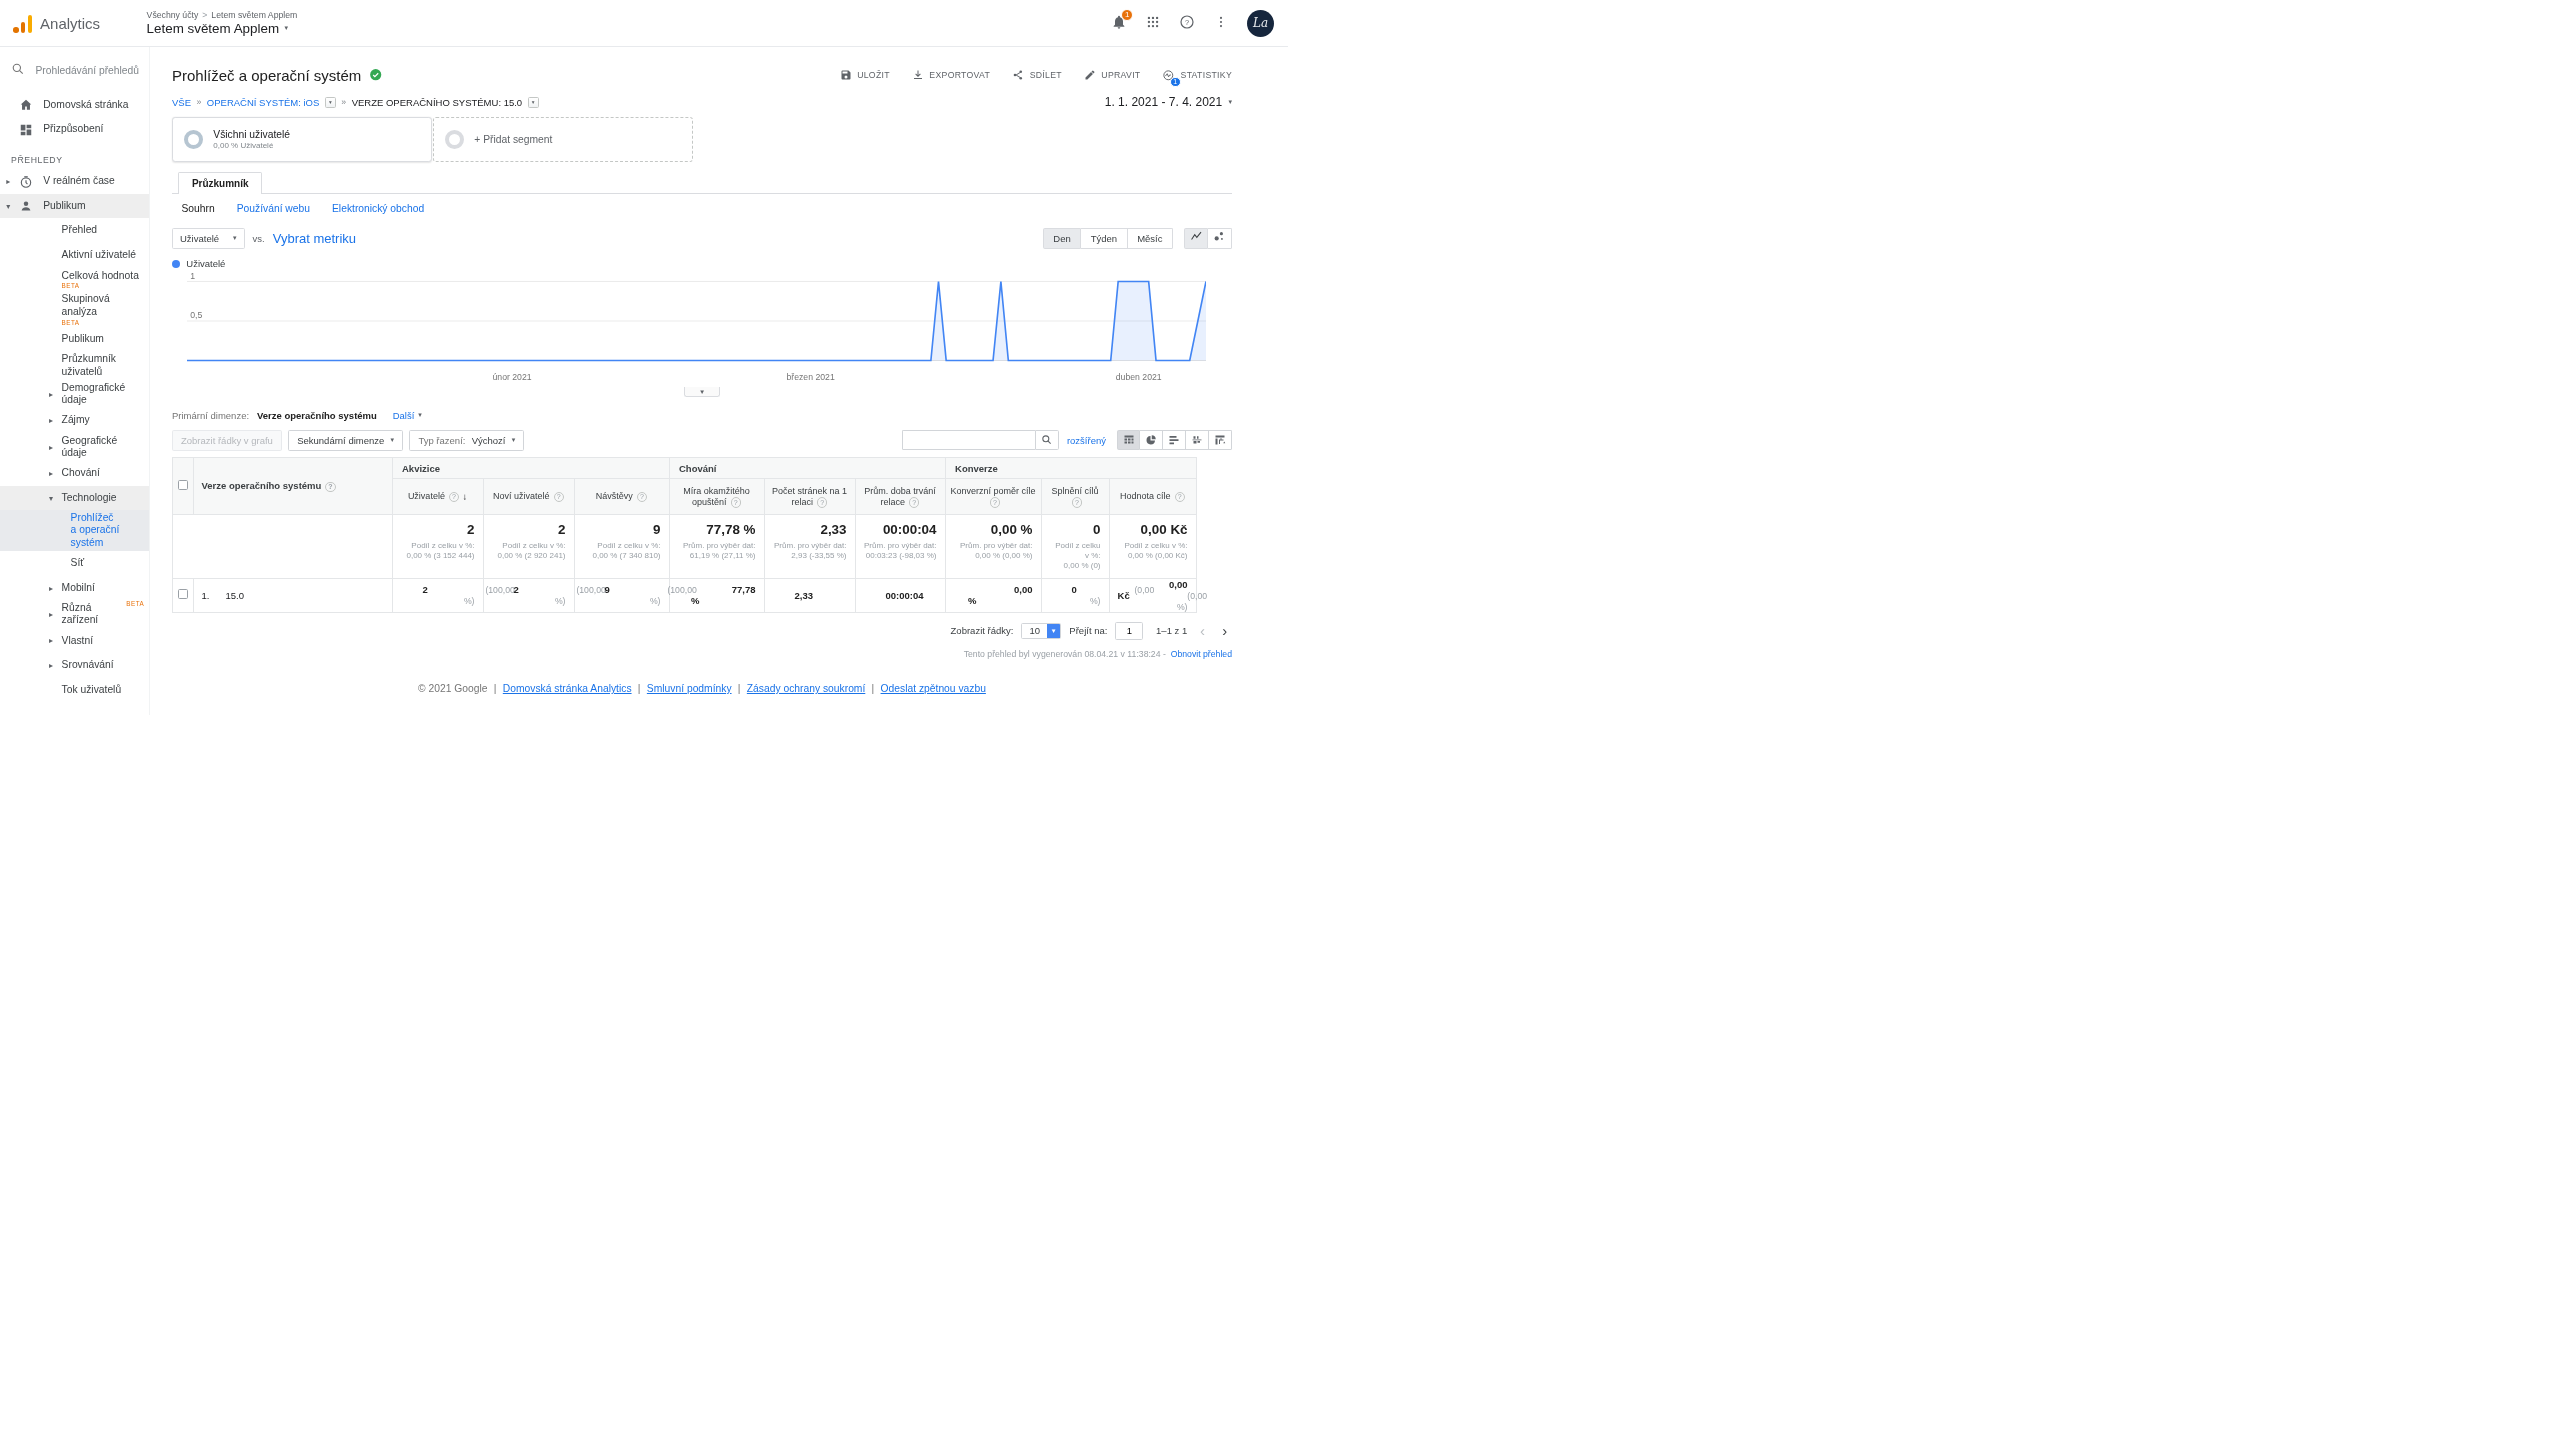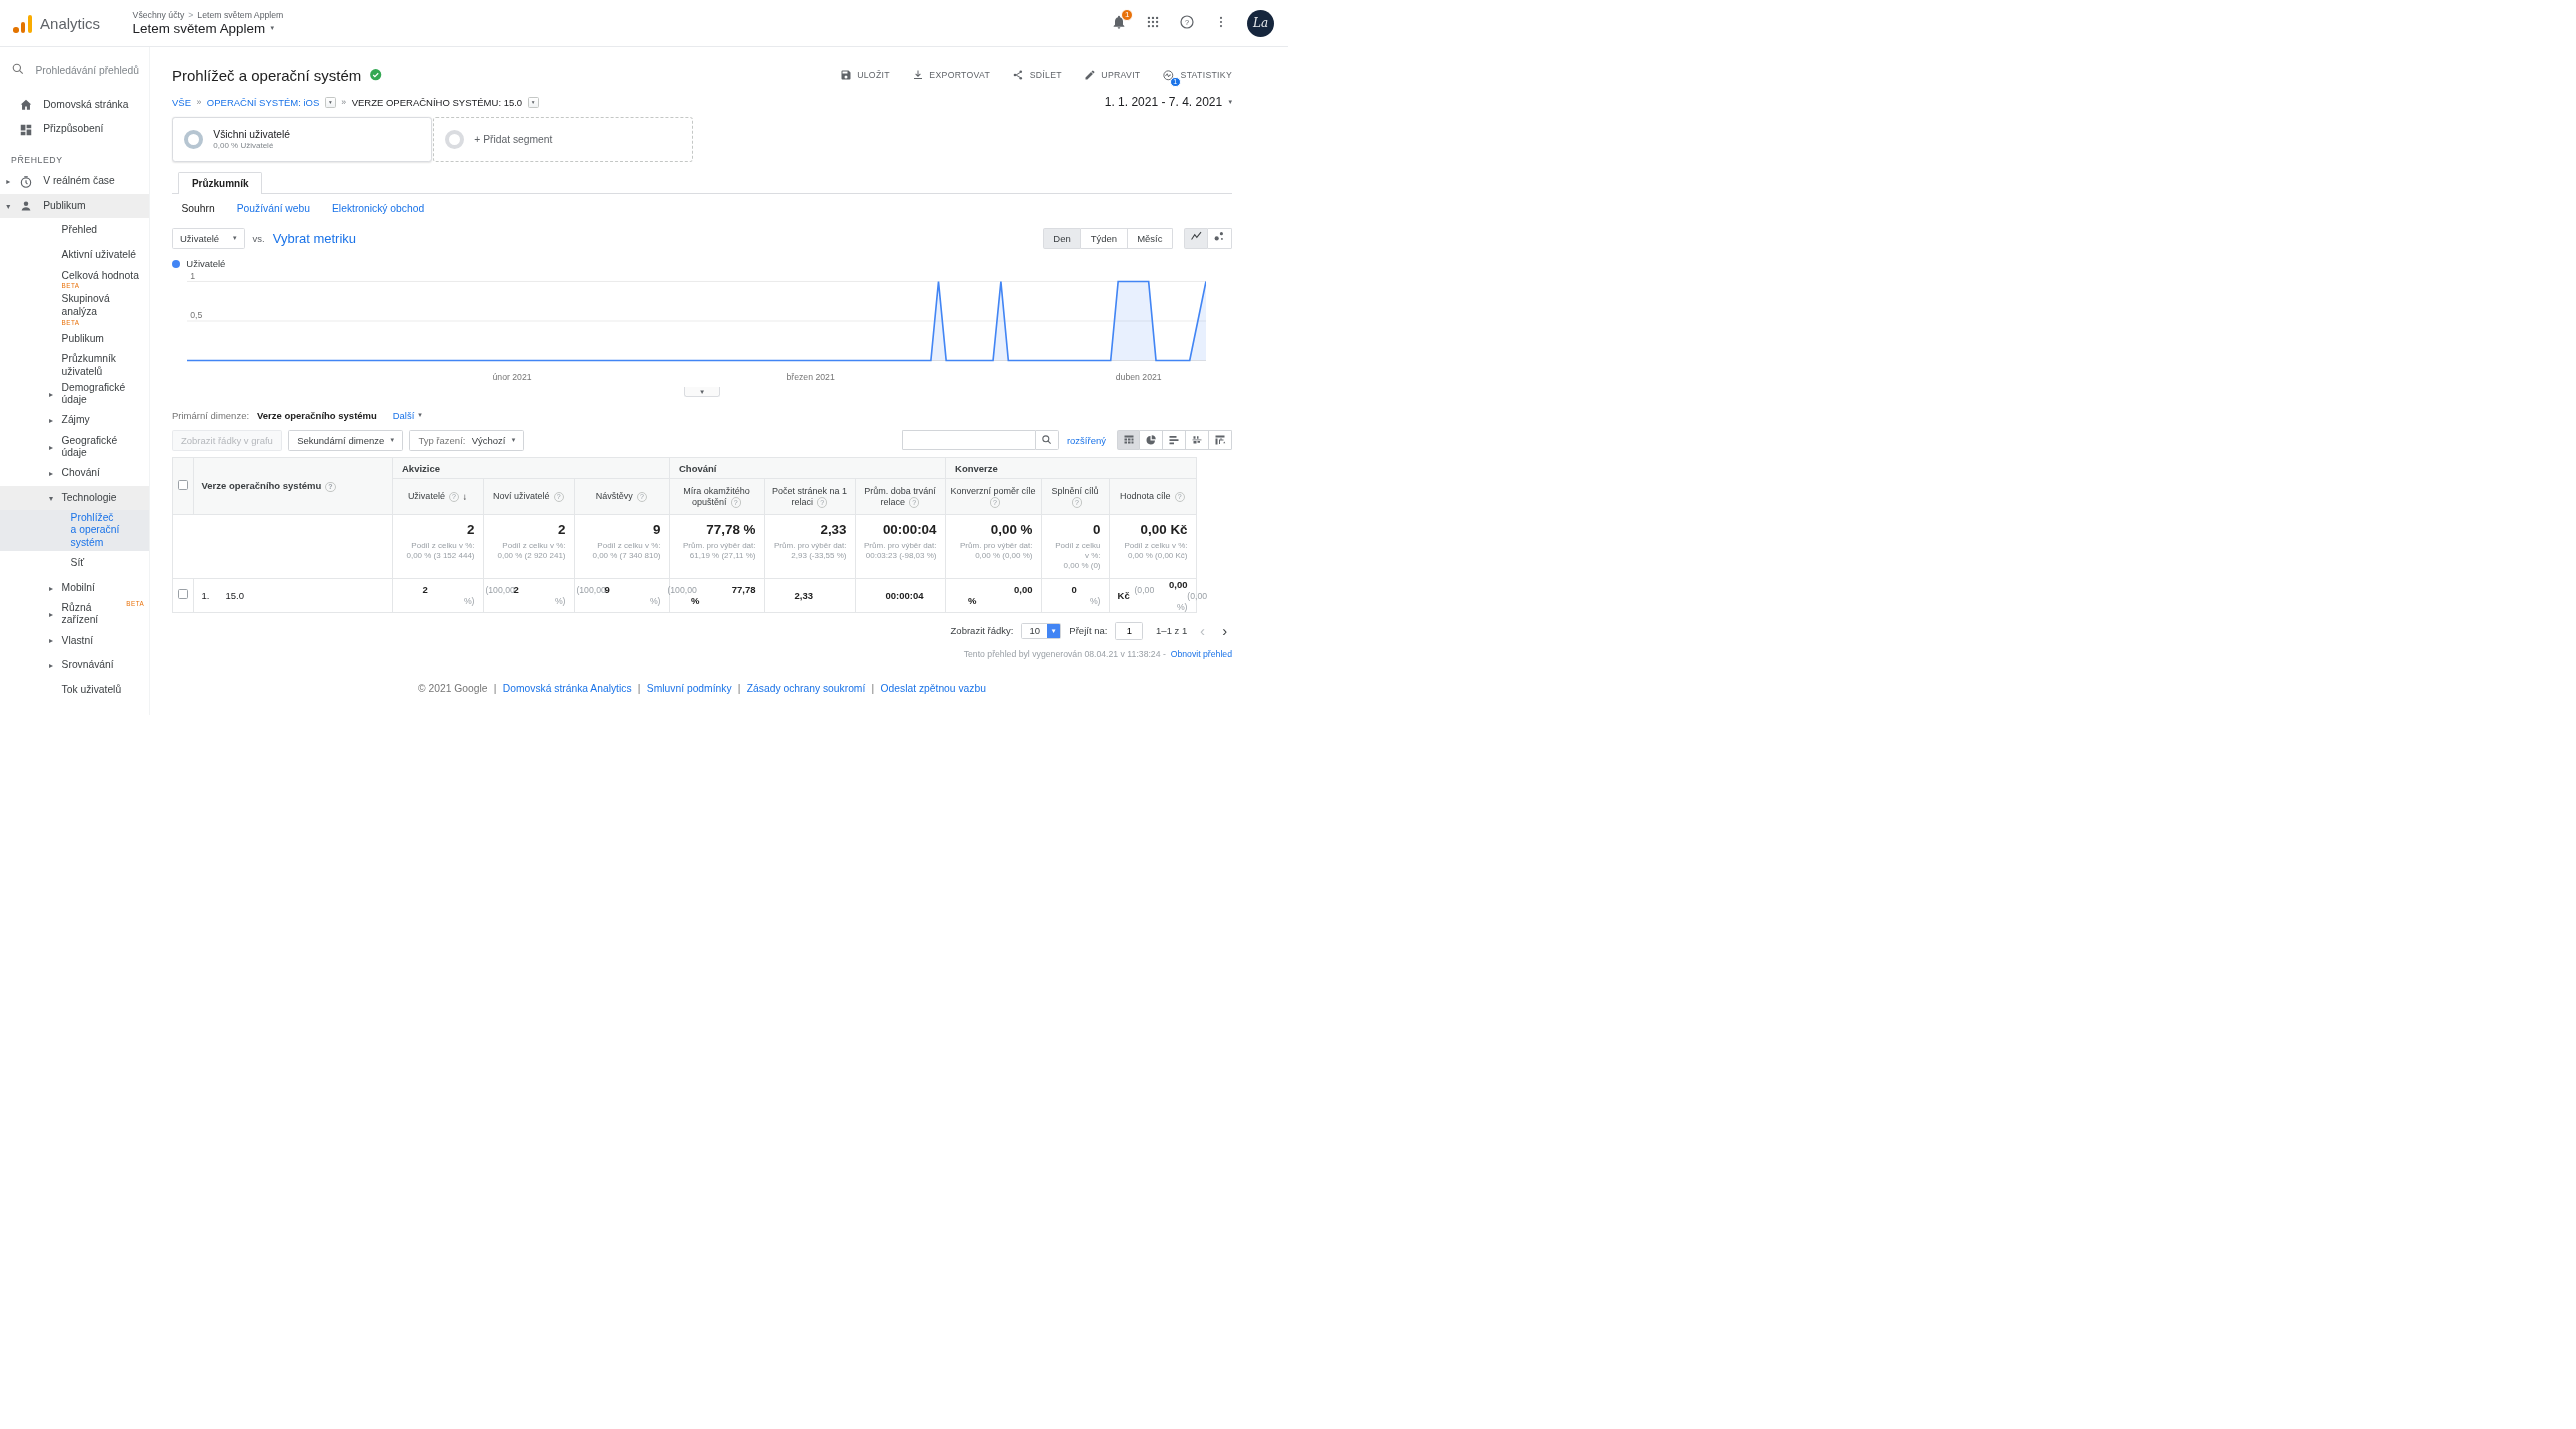--- a/index.html
+++ b/index.html
@@ -6,21 +6,21 @@
 body{font-family:"Liberation Sans","DejaVu Sans",sans-serif;color:#202124;background:#fff}
 .app{width:1288px;height:715px;overflow:hidden;display:flex;flex-direction:column;background:#fff}
 .app-header{height:47px;flex:none;display:flex;align-items:center;padding:0 14px 0 12.6px;border-bottom:0.8px solid #e8eaed}
 .logo{display:flex;align-items:center;gap:7px;width:115px;cursor:pointer}
 .logo-mark{position:relative;width:20.5px;height:19px;display:block}
 .logo-mark i{position:absolute;display:block}
 .logo-mark .b1{left:0.8px;bottom:0;width:5.5px;height:5.5px;background:#e37400;border-radius:50%}
 .logo-mark .b2{left:8px;bottom:0;width:4.7px;height:10.3px;background:#e37400;border-radius:2.4px}
 .logo-mark .b3{left:15px;bottom:0;width:4.7px;height:17.4px;background:#f9ab00;border-radius:2.4px}
 .product{font-size:15px;color:#5f6368}
-.account{margin-left:5px}
+.account{margin-left:19px}
 .crumbs{font-size:8.7px;color:#5f6368;display:flex;gap:4px;align-items:center}
 .crumbs .sep{color:#9aa0a6}
 .acct-row{display:flex;align-items:center;gap:5.5px;margin-top:0.8px}
 .acct-title{font-size:13.4px;color:#202124;cursor:pointer}
 .caret{font-size:7px;color:#5f6368}
 .hactions{margin-left:auto;display:flex;align-items:center;gap:19px}
 .hicon{position:relative;display:flex;align-items:center;cursor:pointer}
 .nbadge{position:absolute;top:-4.7px;right:-6.3px;width:12px;height:12px;border-radius:50%;background:#e8710a;color:#fff;font-size:8px;font-style:normal;display:flex;align-items:center;justify-content:center;border:1.6px solid #fff}
 .avatar{width:27px;height:27px;border-radius:50%;background:#16263d;color:#e8eaed;display:flex;align-items:center;justify-content:center;font-family:"DejaVu Serif",serif;font-style:italic;font-size:12px;cursor:pointer}
 .app-body{flex:1;display:flex;min-height:0}
@@ -130,21 +130,21 @@
 .rows-select{display:inline-flex;align-items:stretch;border:0.8px solid #d2d5d9;border-radius:1.6px;overflow:hidden;cursor:pointer;height:16.6px}
 .rs-val{padding:1.6px 7px;background:#fff;display:flex;align-items:center}
 .rs-btn{width:13.4px;background:#4285f4;color:#fff;font-size:6.3px;display:flex;align-items:center;justify-content:center}
 .goto{width:28px;height:17.4px;border:0.8px solid #d2d5d9;border-radius:1.6px;text-align:center;font-size:9.5px;outline:none;font-family:inherit}
 .prange{margin-left:4.7px}
 .pnav{font-size:15px;line-height:1;padding:0 4.7px;cursor:pointer;color:#3c4043}
 .pnav.prev{color:#b9bdc1}
 .generated{text-align:right;font-size:8.7px;color:#9aa0a6;margin-top:9.5px}
 .generated .blue{margin-left:2.4px}
 .page-footer{margin-top:24px;font-size:10.3px;color:#757575;display:flex;justify-content:center;gap:6.3px}
-.flink{color:#1a73e8;cursor:pointer}
+.flink{color:#1a73e8;text-decoration:underline;cursor:pointer}
 .fsep{color:#757575}
 </style>
 </head>
 <body>
 
 <div class="app">
 
   <header class="app-header">
     <div class="logo">
       <span class="logo-mark">

